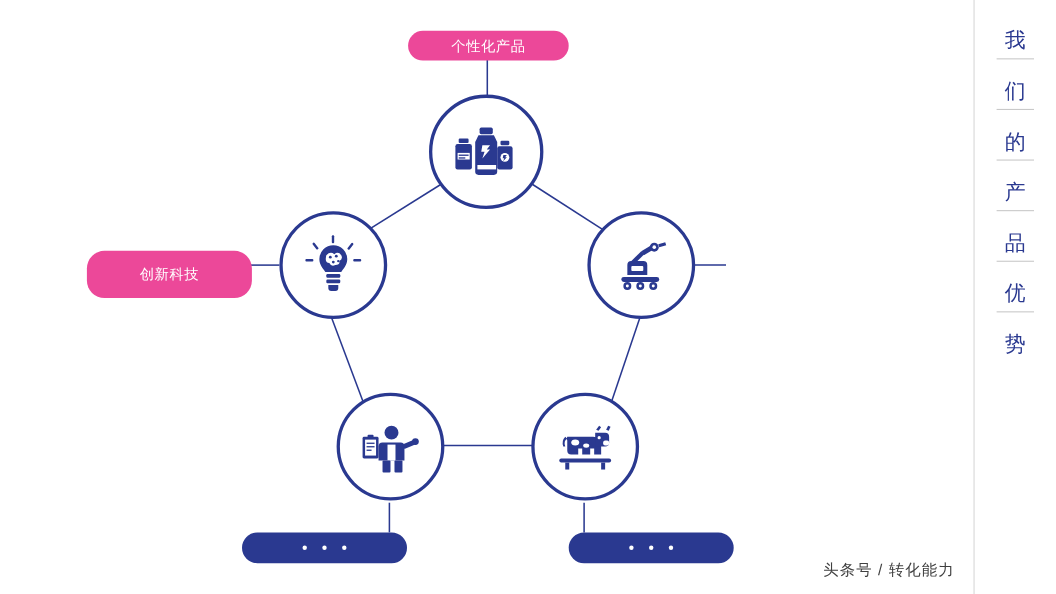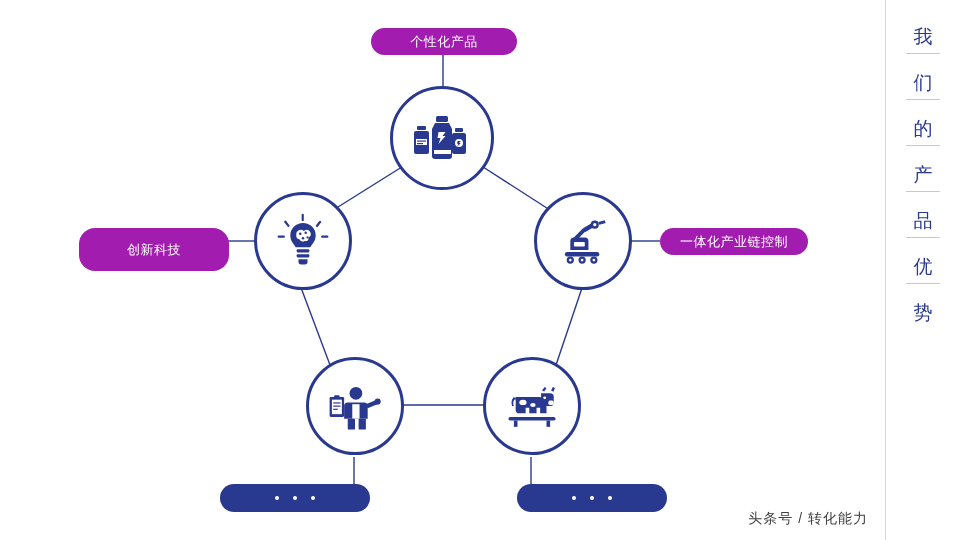--- a/index.html
+++ b/index.html
@@ -34,21 +34,21 @@
     border: 3px solid #2a3990;
     box-sizing: border-box;
     display: flex;
     align-items: center;
     justify-content: center;
   }
   .node svg { display: block; }
 
   .pill {
     position: absolute;
-    background: #a21caf;
+    background: #ec4899;
     border-radius: 16px;
     color: #ffffff;
     font-size: 13px;
     display: flex;
     align-items: center;
     justify-content: center;
     box-sizing: border-box;
     letter-spacing: 0.5px;
     white-space: nowrap;
   }
@@ -203,23 +203,20 @@
         <circle cx="18" cy="53" r="4"></circle>
         <circle cx="31" cy="53" r="4"></circle>
         <circle cx="44" cy="53" r="4"></circle>
         <circle cx="18" cy="53" r="1.5" fill="#ffffff"></circle>
         <circle cx="31" cy="53" r="1.5" fill="#ffffff"></circle>
         <circle cx="44" cy="53" r="1.5" fill="#ffffff"></circle>
       </g>
     </svg>
   </div>
 
-  <div class="pill" style="left:660px; top:228px; width:148px; height:27px;">
-    <span>一体化产业链控制</span>
-  </div>
 
   <div class="node" style="left:306px; top:357px; width:98px; height:98px;">
     <svg width="58" height="58" viewBox="0 0 64 64">
       <g fill="#2a3990">
 
         <rect x="4" y="22" width="16" height="22" rx="1.5"></rect>
         <rect x="6.5" y="25" width="11" height="16" fill="#ffffff"></rect>
         <rect x="8" y="28" width="8" height="1.3"></rect>
         <rect x="8" y="31.5" width="8" height="1.3"></rect>
         <rect x="8" y="35" width="5" height="1.3"></rect>

